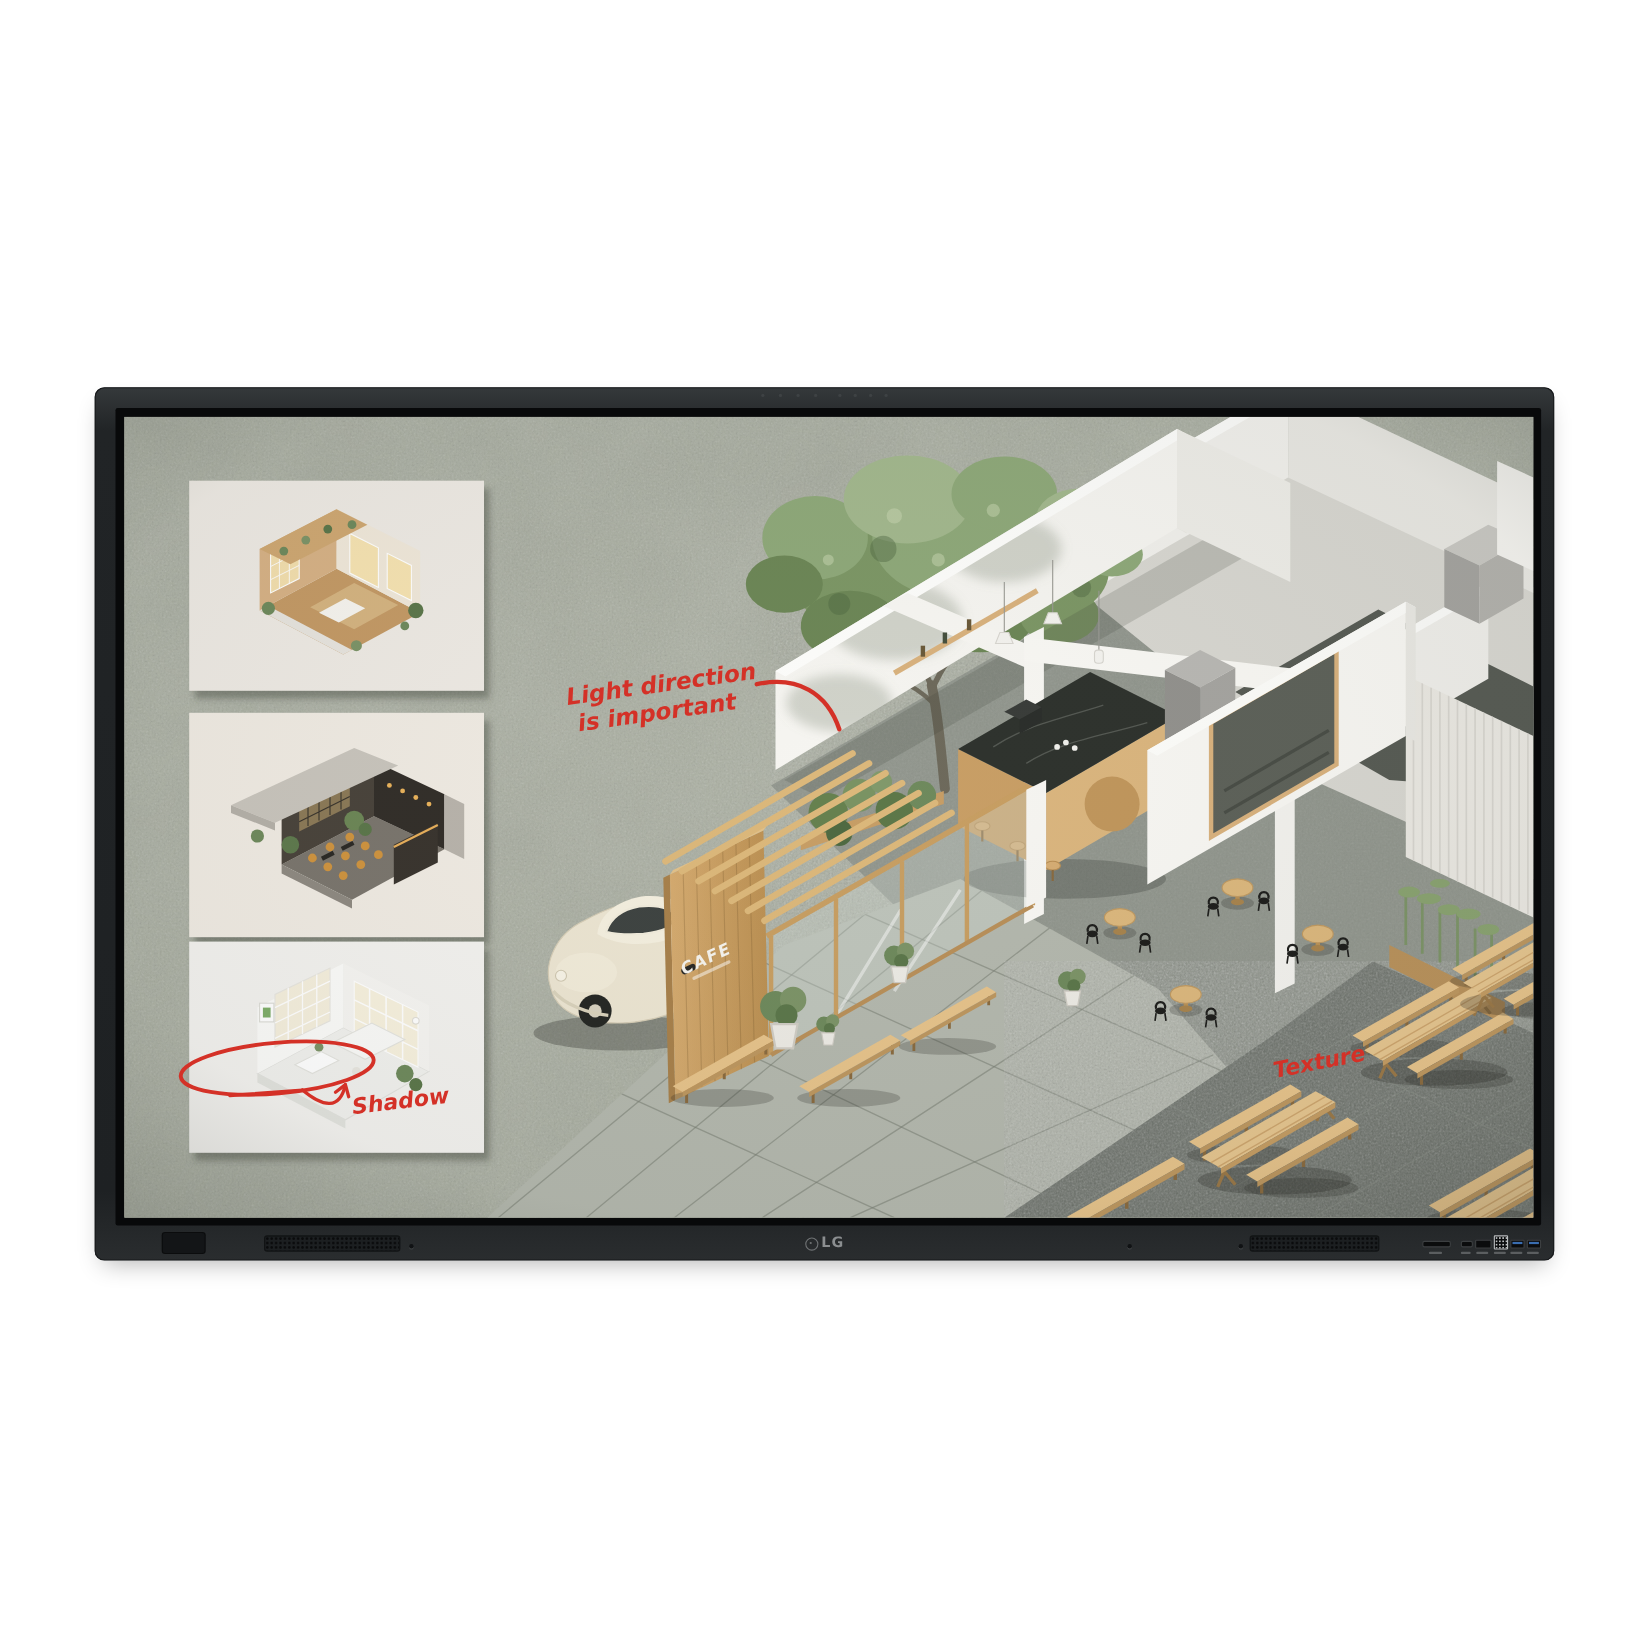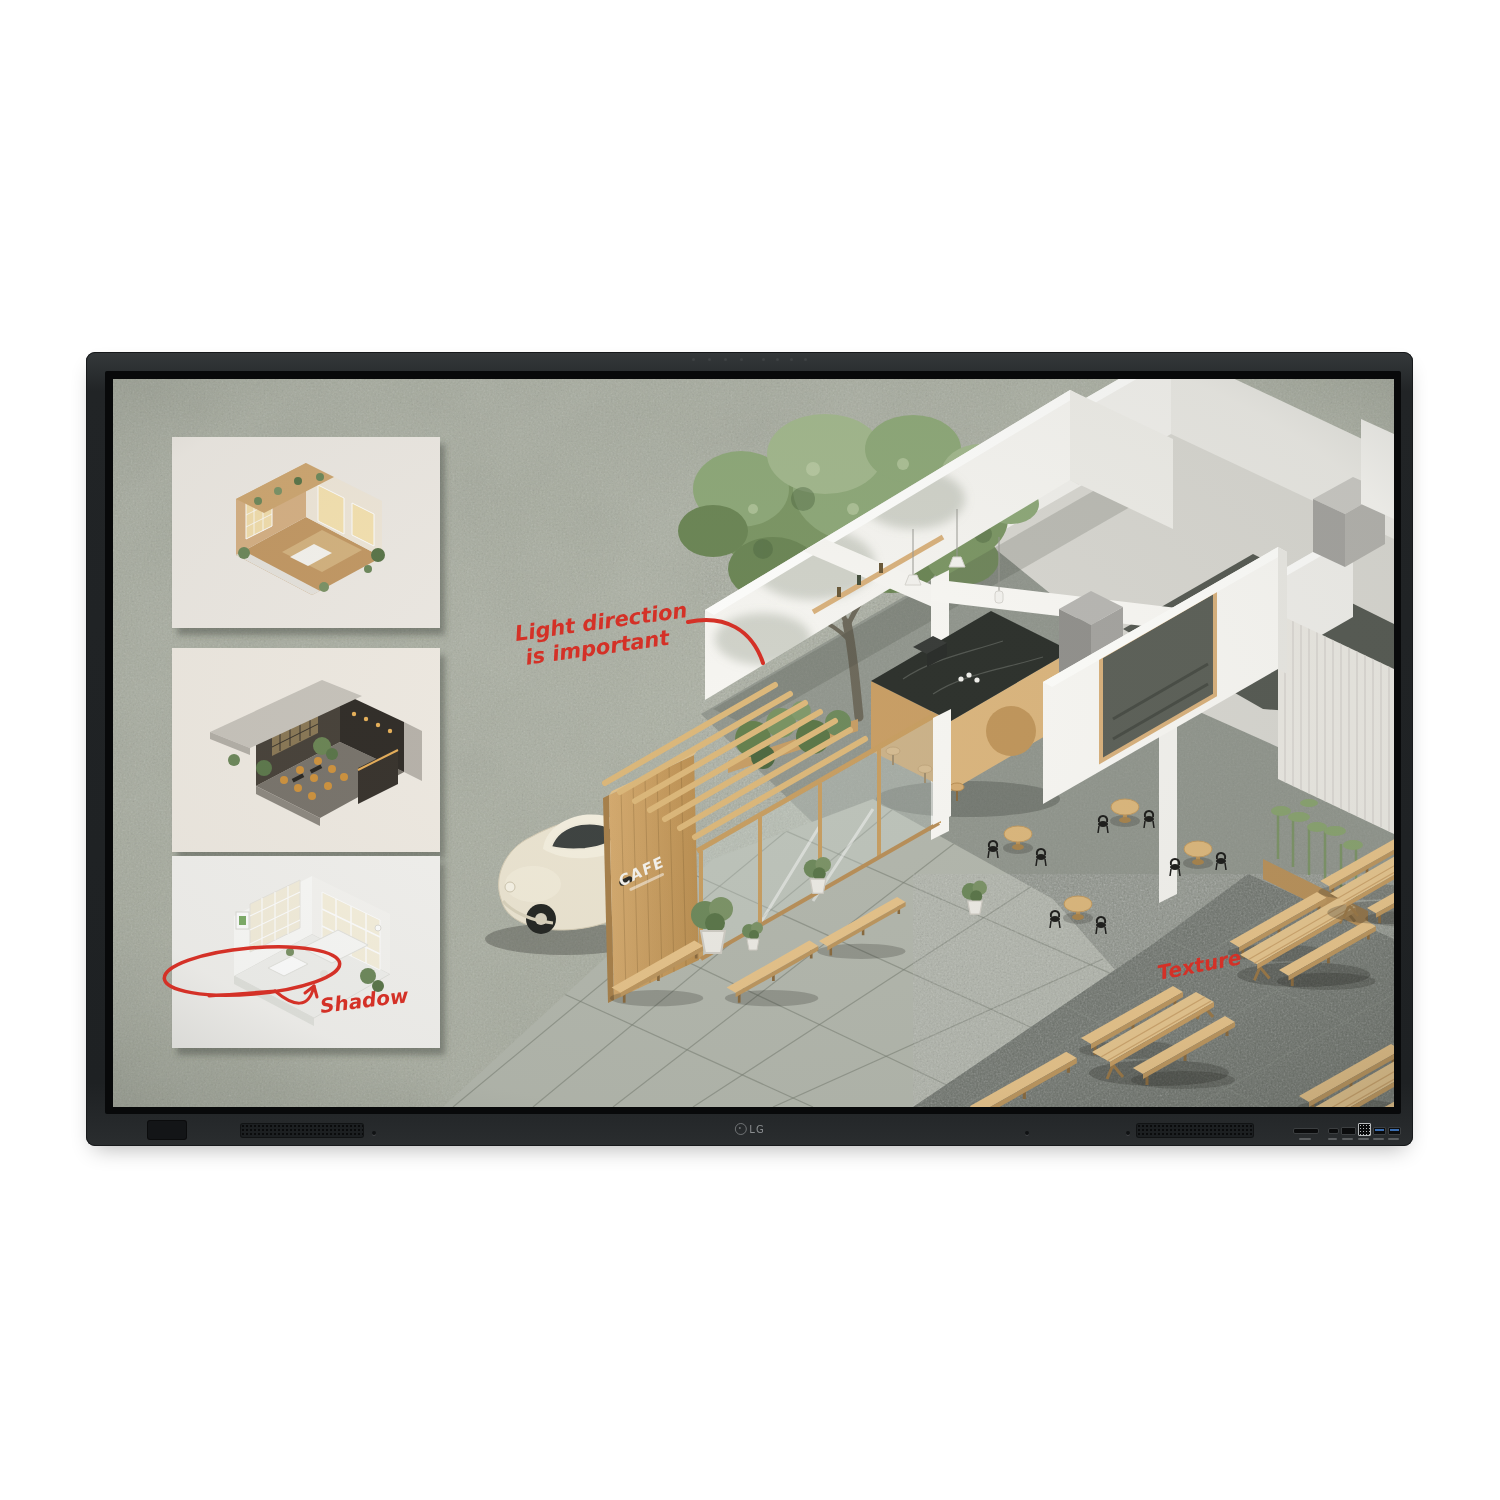--- a/index.html
+++ b/index.html
@@ -25,22 +25,22 @@
     background:#131517;border-radius:2px;box-shadow:0 0 0 1px #0b0c0d;}
   .grille{position:absolute;top:772px;height:13px;border-radius:2px;background-color:#1c1f21;
     background-image:radial-gradient(circle at 2px 2px,#0a0b0c 1px,rgba(0,0,0,0) 1.3px);
     background-size:4px 4px;box-shadow:0 0 0 1px #111314;}
   .grille.left{left:155px;width:122px;}
   .grille.right{left:1051px;width:116px;}
   .screw{position:absolute;width:4px;height:4px;border-radius:50%;background:#101214;
     box-shadow:0 1px 0 rgba(90,94,96,.5);top:779px;}
 
   .lg-badge{position:absolute;left:50%;top:771px;transform:translateX(-50%);
-    display:flex;align-items:center;gap:3px;color:#8b8e90;font-size:10px;
-    font-weight:normal;letter-spacing:1px;}
+    display:flex;align-items:center;gap:3px;color:#8b8e90;font-size:13px;
+    font-weight:bold;letter-spacing:1px;}
   .lg-circle{width:10px;height:10px;border:1px solid #6f7274;border-radius:50%;position:relative;}
   .lg-circle:after{content:"";position:absolute;left:3px;top:3px;width:2px;height:2px;
     border-radius:50%;background:#6f7274;}
 
   .ports{position:absolute;left:1205px;top:768px;width:112px;height:22px;}
   .port{position:absolute;background:#0b0c0d;border:1px solid #3c3f41;border-radius:1px;}
   .power-slot{left:2px;top:8px;width:24px;height:4px;border-radius:2px;}
   .usbc{left:37px;top:8px;width:9px;height:4px;border-radius:2px;}
   .hdmi{left:50px;top:7px;width:13px;height:6px;}
   .touch-port{left:67px;top:3px;width:11px;height:11px;border:1px solid #b9bcbe;

